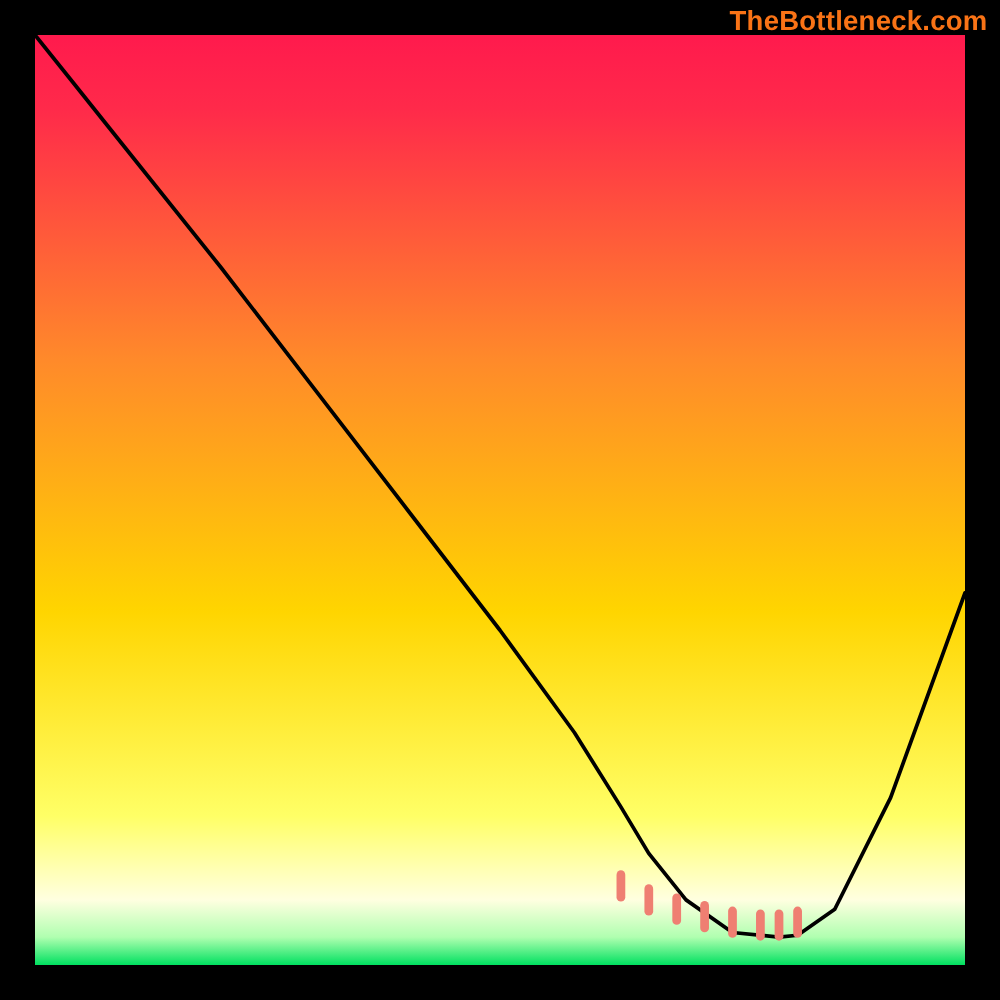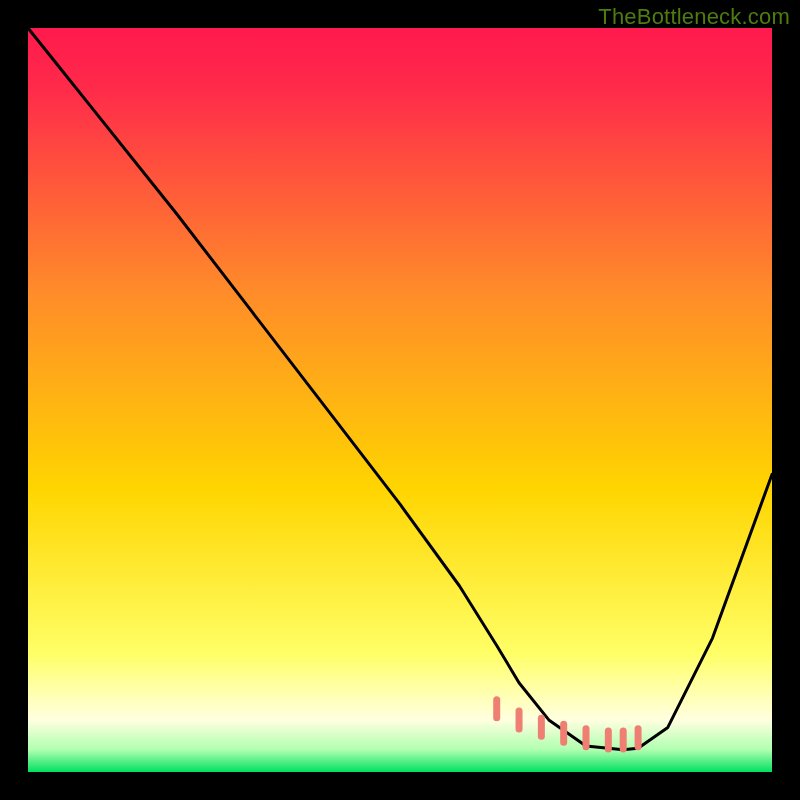--- a/index.html
+++ b/index.html
@@ -16,23 +16,23 @@
     left: 28px;
     top: 28px;
     width: 744px;
     height: 744px;
     background: #000;
   }
   .watermark {
     position: absolute;
     top: 4px;
     right: 10px;
-    color: #4d7c0f;
+    color: #f97316;
     font-size: 22px;
-    font-weight: 400;
+    font-weight: 700;
     letter-spacing: 0.2px;
     z-index: 10;
   }
   svg {
     display: block;
   }
 </style>
 </head>
 <body>
 

